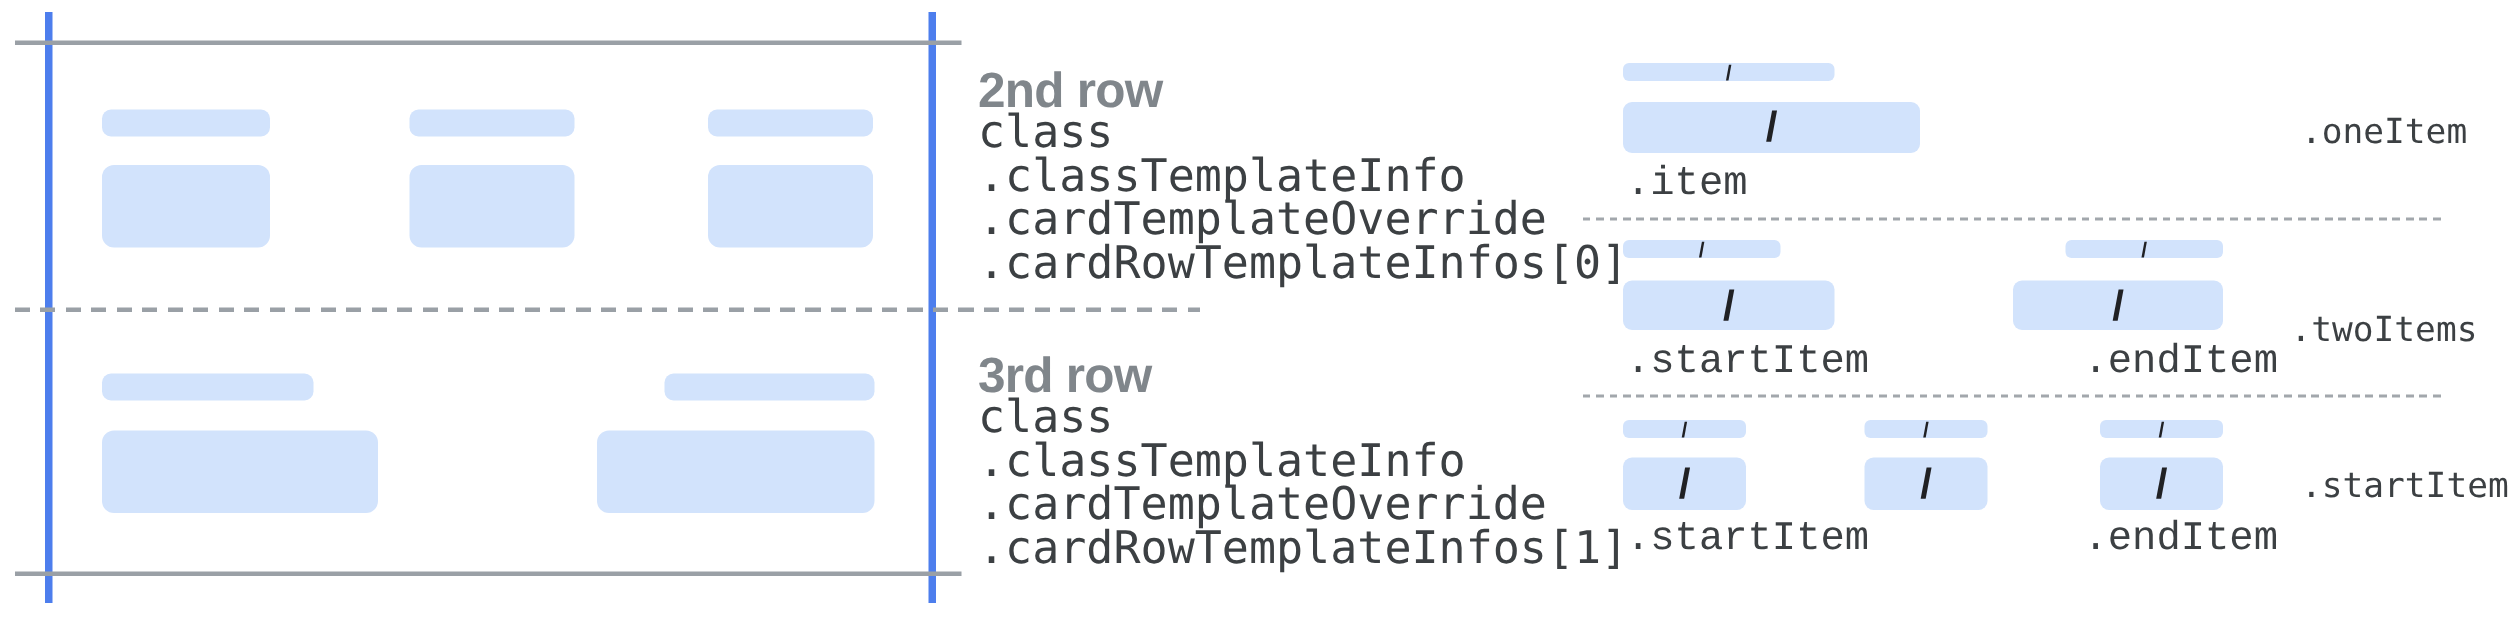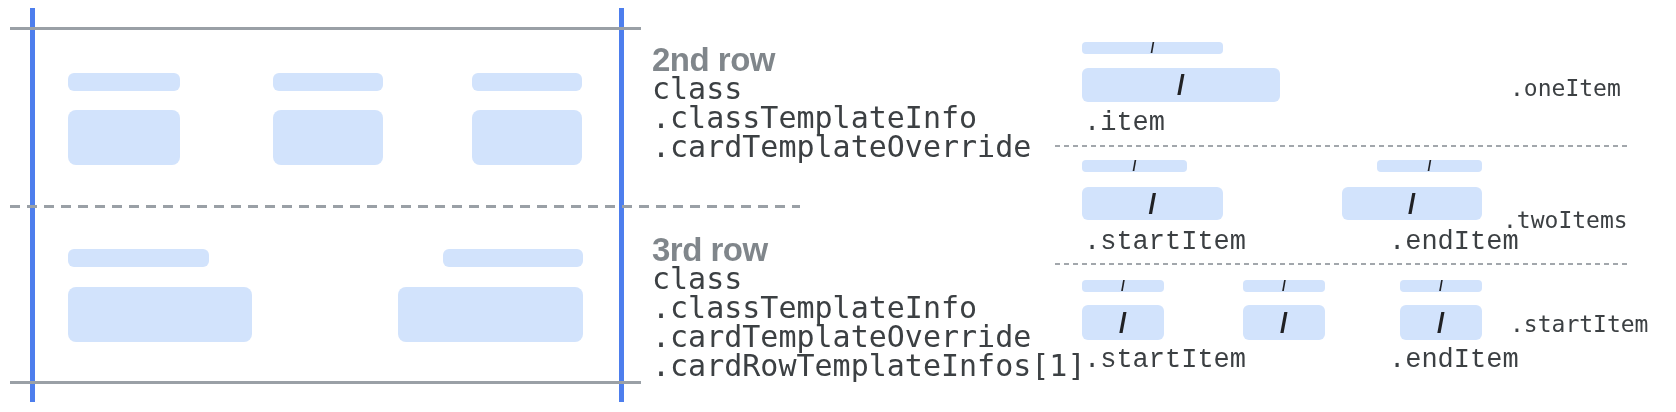--- a/index.html
+++ b/index.html
@@ -90,21 +90,21 @@
     font-size:27px;color:#3c4043;line-height:27px;white-space:pre;margin-left:12px;
   }
   .lab-item {left:1072px;top:110px;}
   .lab-start2{left:1072px;top:229px;}
   .lab-end2 {left:1377px;top:229px;}
   .lab-start3{left:1072px;top:347px;}
   .lab-mid3 {left:1225px;top:347px;}
   .lab-end3 {left:1377px;top:347px;}
   .lay-name{position:absolute;
     font-family:"DejaVu Sans Mono", monospace;
-    font-size:23px;color:#3c4043;line-height:27px;white-space:pre;}
+    font-size:23px;color:#3c4043;line-height:27px;white-space:pre;margin-left:24px;}
   .nm-one  {left:1510px;top:75px;}
   .nm-two  {left:1503px;top:207px;}
   .nm-three{left:1510px;top:311px;}
 </style>
 </head>
 <body>
 
 <div class="stage">
 
   <div class="vline left"></div>
@@ -123,20 +123,21 @@
   <div class="bar r3l1"></div>
   <div class="bar r3l2"></div>
   <div class="bar big r3v1"></div>
   <div class="bar big r3v2"></div>
 
   <div class="heading h2nd">2nd row</div>
   <div class="codeblock cb2">
     <div class="codeline">class</div>
     <div class="codeline">.classTemplateInfo</div>
     <div class="codeline">.cardTemplateOverride</div>
+    <div class="codeline">.cardRowTemplateInfos[0]</div>
   </div>
 
   <div class="heading h3rd">3rd row</div>
   <div class="codeblock cb3">
     <div class="codeline">class</div>
     <div class="codeline">.classTemplateInfo</div>
     <div class="codeline">.cardTemplateOverride</div>
     <div class="codeline">.cardRowTemplateInfos[1]</div>
   </div>
 

